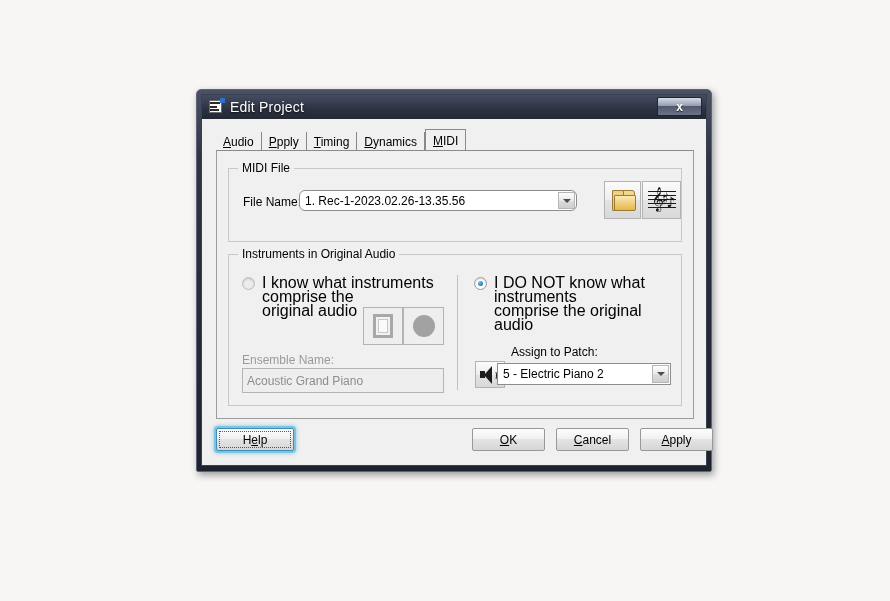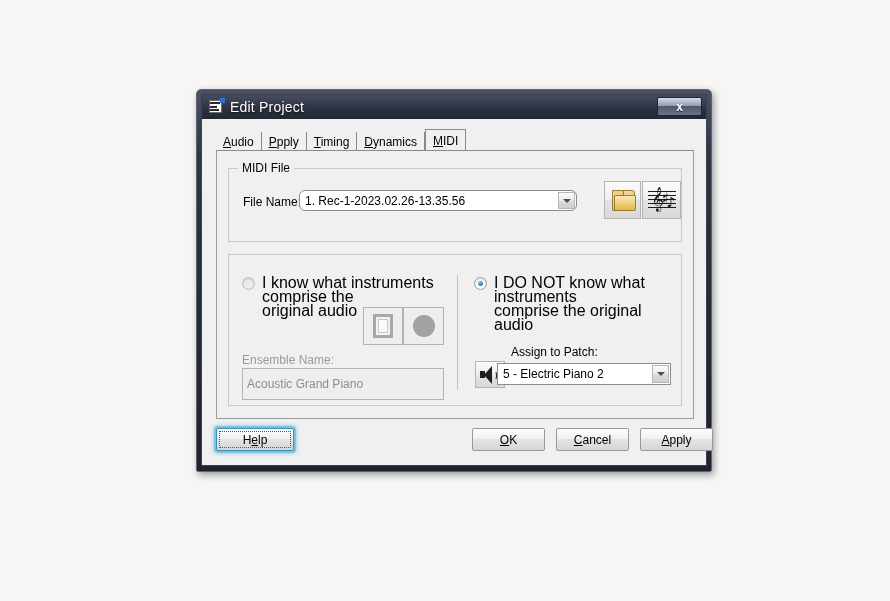--- a/index.html
+++ b/index.html
@@ -461,20 +461,21 @@
               <div class="line" style="top:15px;"></div>
               <div class="line" style="top:19px;"></div>
               <div class="clef">𝄞</div>
               <div class="note1">♯</div>
               <div class="note2">♪</div>
             </div>
           </div>
         </div>
 
         <div class="group" id="group-instruments">
+          <div class="group-title">Instruments in Original Audio</div>
 
           <div id="divider"></div>
 
           <div class="radio-row" style="left:13px; top:21px; width:210px;">
             <div class="radio disabled"></div>
             <div class="radio-label">
               <span>I know what instruments comprise the</span><br>
               <span>original audio</span>
             </div>
           </div>
@@ -483,21 +484,21 @@
             <div class="page-icon">
                 <div class="sheet"></div>
               </div>
           </div>
           <div class="toolbtn" style="left:174px; top:52px; width:41px; height:38px; background:#eeeeee;">
             <div class="circle-icon"></div>
           </div>
 
           <div class="lbl disabled" style="position:absolute; left:13px; top:98px;">Ensemble Name:</div>
 
-          <div class="textfield disabled" style="position:absolute; left:13px; top:113px; width:202px; height:32px;">Acoustic Grand Piano</div>
+          <div class="textfield disabled" style="position:absolute; left:13px; top:113px; width:202px; height:25px;">Acoustic Grand Piano</div>
 
           <div class="radio-row" style="left:245px; top:21px; width:205px;">
             <div class="radio checked"></div>
             <div class="radio-label">
               <span>I DO NOT know what instruments</span><br>
               <span>comprise the original audio</span>
             </div>
           </div>
 
           <div class="lbl" style="position:absolute; left:282px; top:90px;">Assign to Patch:</div>

